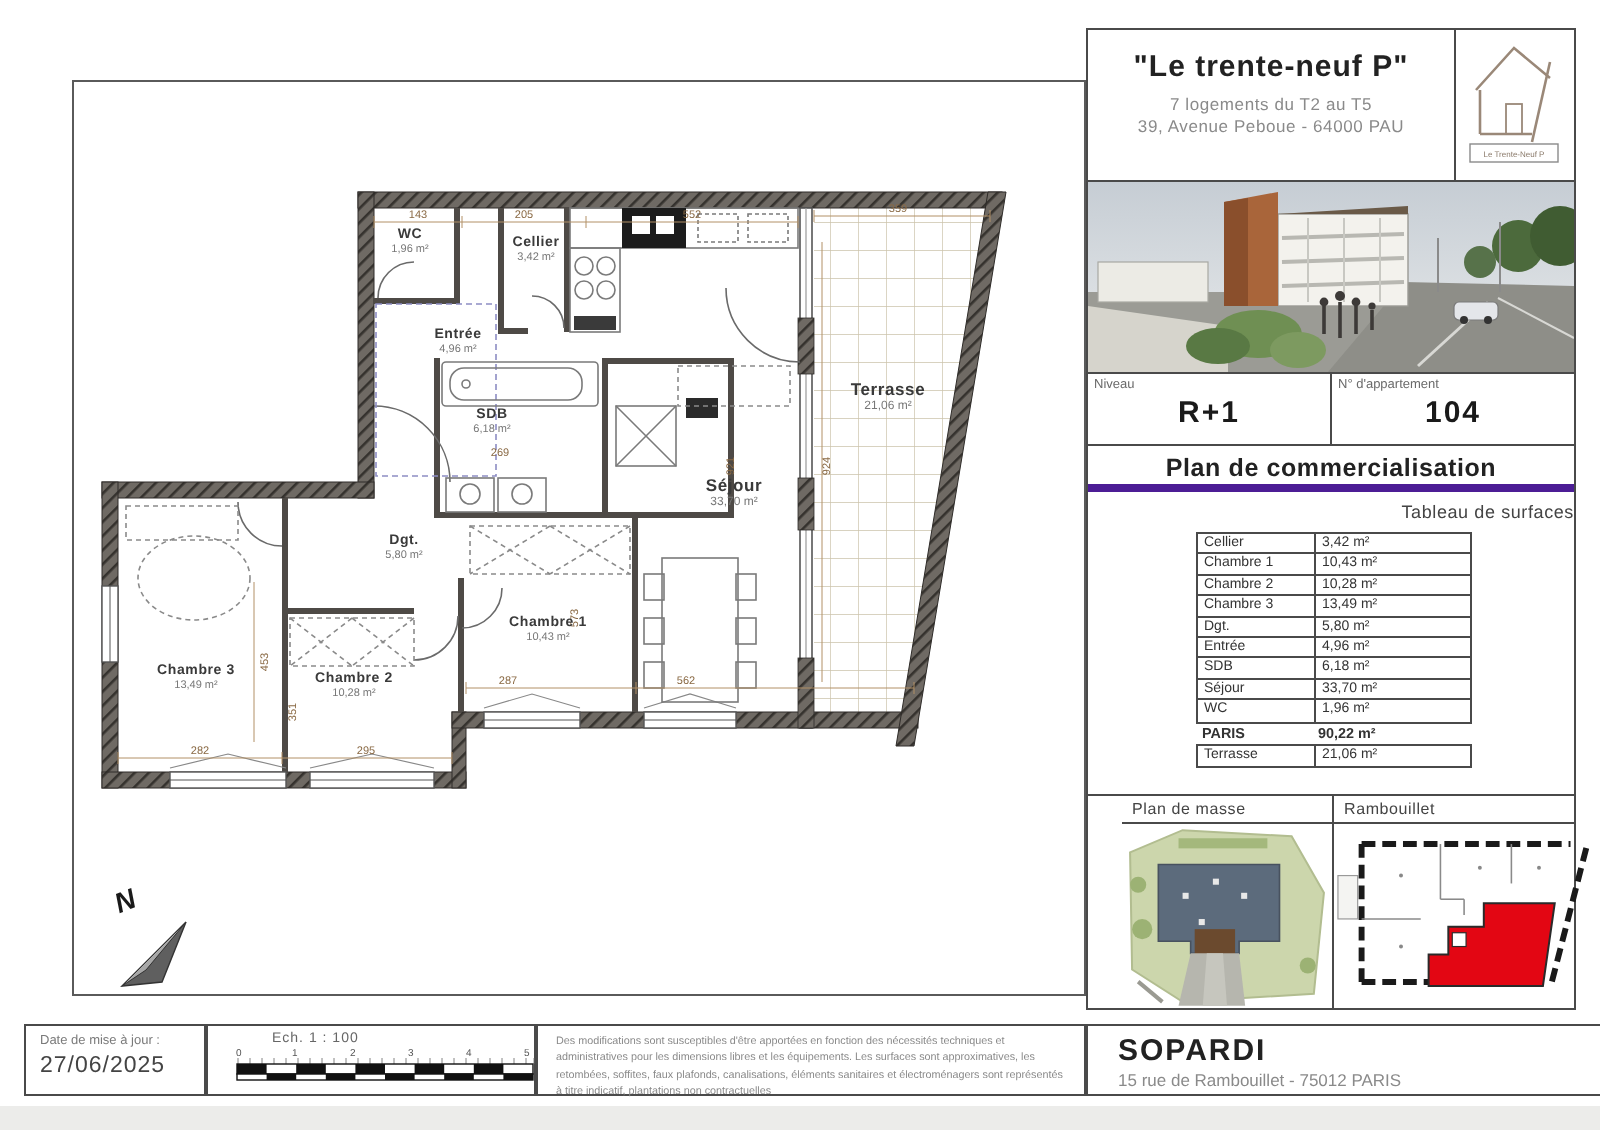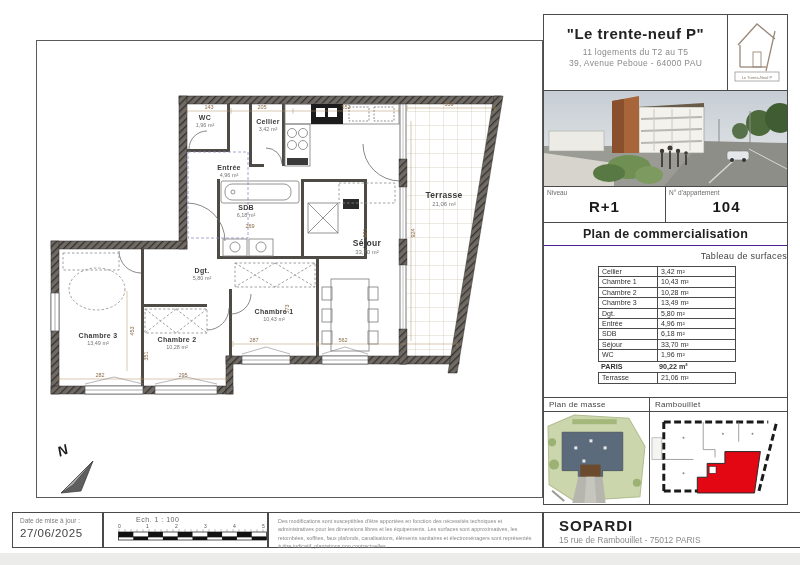--- a/index.html
+++ b/index.html
@@ -22,33 +22,33 @@
   .title-text { position:absolute; left:0; top:0; width:183px; height:76px; text-align:center; }
   .main-title { margin-top:10px; font-size:15px; font-weight:bold; letter-spacing:.5px; color:#222; }
   .sub-title { font-size:8.5px; color:#8a8a8a; margin-top:5px; letter-spacing:.3px; }
   .logo-box { position:absolute; right:0; top:0; width:60px; height:76px; border-left:1px solid #4a4a4a; }
   .photo-box { position:absolute; left:0; top:76px; width:243px; height:95px; overflow:hidden; }
   .unit-row { position:absolute; left:0; top:171px; width:243px; height:37px; display:flex; border-top:1px solid #4a4a4a; border-bottom:1px solid #4a4a4a; }
   .unit-cell { flex:1; border-right:1px solid #4a4a4a; position:relative; }
   .unit-cell:last-child { border-right:none; }
   .unit-label { position:absolute; left:3px; top:2px; font-size:6.5px; color:#6a6a6a; }
   .unit-value { position:absolute; left:0; right:0; top:11px; text-align:center; font-size:15px; font-weight:bold; color:#1a1a1a; letter-spacing:1px; }
-  .section-bar { position:absolute; left:0; top:208px; width:243px; height:23px; border-bottom:1px solid #4c1d95; text-align:center; font-size:12.5px; font-weight:bold; line-height:23px; color:#222; letter-spacing:.3px; }
+  .section-bar { position:absolute; left:0; top:208px; width:243px; height:23px; border-bottom:4px solid #4c1d95; text-align:center; font-size:12.5px; font-weight:bold; line-height:23px; color:#222; letter-spacing:.3px; }
   .surfaces { position:absolute; left:0; top:231px; width:243px; height:152px; border-bottom:1px solid #4a4a4a; }
   .surfaces-title { text-align:right; font-size:9px; color:#444; margin-top:5px; letter-spacing:.3px; }
   .surf-table { position:absolute; left:54px; top:20px; width:138px; border:1px solid #4a4a4a; }
   .surf-row { display:flex; height:10.4px; border-bottom:1px solid #4a4a4a; }
   .surf-row:last-child { border-bottom:none; }
   .surf-label { width:58px; font-size:7px; padding:1px 0 0 3px; color:#333; }
   .surf-value { flex:1; border-left:1px solid #4a4a4a; font-size:7px; padding:1px 0 0 3px; color:#333; }
   .total-row { position:absolute; left:54px; top:115px; width:138px; display:flex; height:11px; }
   .total-row .surf-label { font-weight:bold; font-size:7.2px; }
   .total-row .surf-value { border-left:none; font-weight:bold; font-size:7.2px; }
   .terr-table { position:absolute; left:54px; top:126px; width:138px; border:1px solid #4a4a4a; }
-  .maps { position:absolute; left:0; top:383px; width:243px; height:106px; display:flex; }
+  .maps { position:absolute; left:0; top:383px; width:243px; height:106px; display:flex;padding-left:17px; }
   .map-half { position:relative; border-right:1px solid #4a4a4a; height:106px; }
   .map-half.left { width:106px; }
   .map-half.right { flex:1; border-right:none; }
   .map-label { font-size:8px; color:#444; padding:2px 0 0 5px; height:14px; border-bottom:1px solid #4a4a4a; letter-spacing:.3px; }
   .map-img { position:absolute; left:0; top:14px; right:0; bottom:0; }
 
   
   .strip-box { position:absolute; top:512px; height:36px; border:1px solid #4a4a4a; background:#fff; }
   .date-box { left:12px; width:91px; }
   .date-label { font-size:6.5px; color:#7a7a7a; margin:4px 0 0 7px; }
@@ -284,21 +284,21 @@
       <span class="rname">Terrasse</span>
       <span class="rarea">21,06 m²</span>
     </div>
 </div>
 
 <div class="right-col">
 
   <div class="title-box">
     <div class="title-text">
       <div class="main-title">"Le trente-neuf P"</div>
-      <div class="sub-title">11 logements du T2 au T5</div>
+      <div class="sub-title">7 logements du T2 au T5</div>
       <div class="sub-title" style="margin-top:1px;">39, Avenue Peboue - 64000 PAU</div>
     </div>
     <div class="logo-box">
       <svg width="58" height="74" viewBox="0 0 58 74">
         <g fill="none" stroke="#9a8878" stroke-width="1.3">
           <path d="M10,30 L29,9 L47,24"></path>
           <path d="M12,30 V52"></path>
           <path d="M12,52 H38"></path>
           <path d="M47,16 L38,56"></path>
           <rect x="25" y="37" width="8" height="15" stroke-width="0.9"></rect>

